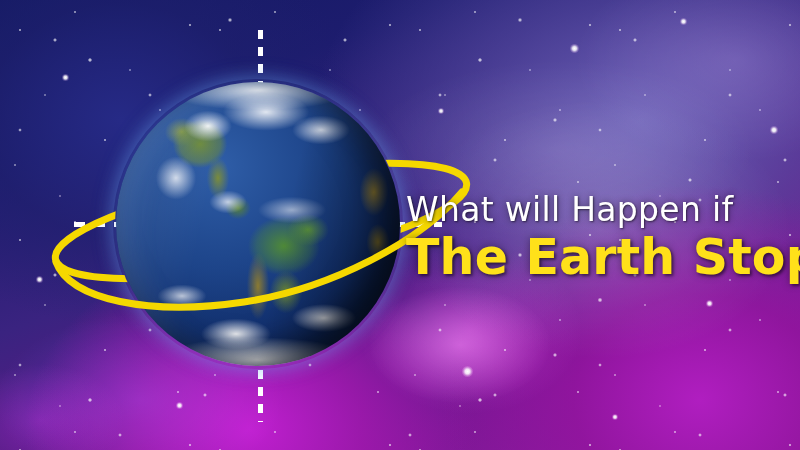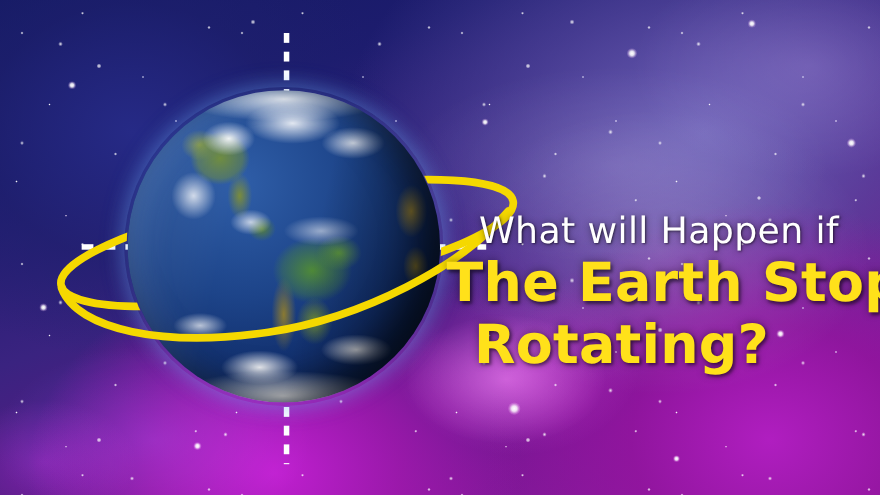--- a/index.html
+++ b/index.html
@@ -167,21 +167,21 @@
   }
 
   
   .orbit { position: absolute; left: 0; top: 0; pointer-events: none; }
 
   
   .headline {
     position: absolute;
     left: 406px; top: 190px;
     width: 392px;
-    text-align: center;
+    text-align: left;
   }
   .line-1 {
     font-size: 33px;
     line-height: 40px;
     font-weight: 400;
     color: #ffffff;
     letter-spacing: 0.3px;
     text-shadow: 0 0 7px rgba(0,0,0,0.45), 1px 1px 2px rgba(0,0,0,0.5);
     padding-right: 6px;
     white-space: nowrap;
@@ -247,16 +247,15 @@
     </g>
 
     <path d="M 56 262
              C 70 300, 150 316, 244 302
              C 330 289, 420 242, 462 192" fill="none" stroke="#f5d800" stroke-width="7" stroke-linecap="round"></path>
   </svg>
 
   <div class="headline">
     <div class="line-1">What will Happen if</div>
     <div class="line-2">The Earth Stops</div>
-    <div class="line-3">Rotating?</div>
   </div>
 
 </div>
 
 </body></html>

